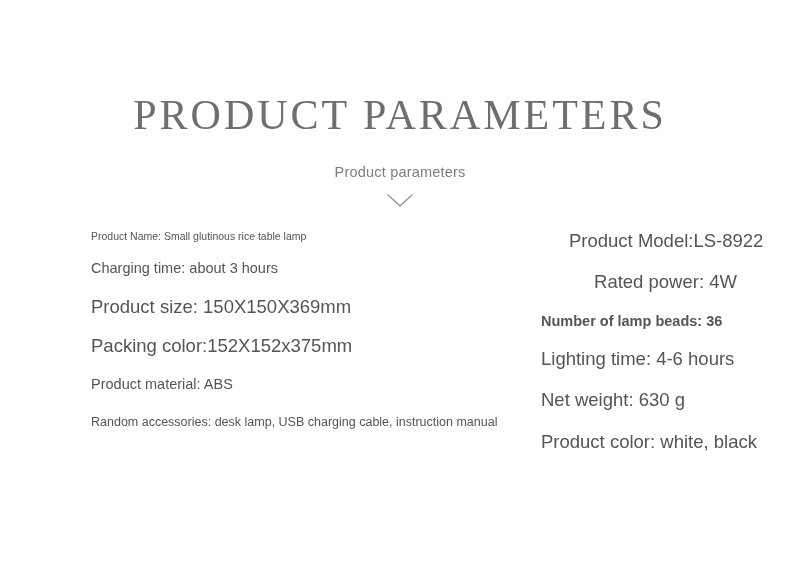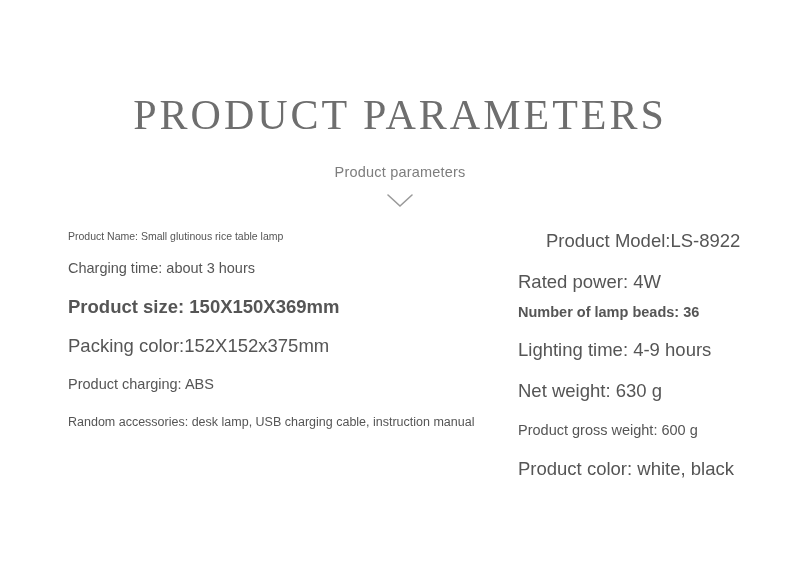--- a/index.html
+++ b/index.html
@@ -53,20 +53,21 @@
     display: flex;
     flex-direction: row;
   }
   .col {
     width: 50%;
     box-sizing: border-box;
   }
   .col-left {
     padding-left: 68px;
     padding-right: 10px;
+    margin-left: 23px;
   }
   .col-right {
     padding-left: 118px;
     padding-right: 10px;
   }
   .spec {
     color: #555555;
     white-space: nowrap;
     line-height: 1.15;
   }
@@ -88,29 +89,28 @@
   <div class="chevron-wrap">
     <svg width="30" height="18" viewBox="0 0 30 18" fill="none" aria-hidden="true">
       <path d="M3 3 L15 14 L27 3" stroke="#9a9a9a" stroke-width="1.6" fill="none" stroke-linecap="round"></path>
     </svg>
   </div>
 
   <div class="columns">
     <div class="col col-left">
         <div class="spec s-xs" style="margin-bottom: 18px;">Product Name: Small glutinous rice table lamp</div>
         <div class="spec s-md" style="margin-bottom: 19px;">Charging time: about 3 hours</div>
-        <div class="spec s-xl" style="margin-bottom: 18px; font-weight: bold;">Product size: 150X150X369mm</div>
+        <div class="spec s-xl" style="margin-bottom: 18px;">Product size: 150X150X369mm</div>
         <div class="spec s-xl" style="margin-bottom: 20px;">Packing color:152X152x375mm</div>
-        <div class="spec s-md" style="margin-bottom: 22px;">Product charging: ABS</div>
+        <div class="spec s-md" style="margin-bottom: 22px;">Product material: ABS</div>
         <div class="spec s-sm">Random accessories: desk lamp, USB charging cable, instruction manual</div>
       </div>
     <div class="col col-right">
         <div class="spec s-xl" style="margin-bottom: 20px; margin-left: 28px;">Product Model:LS-8922</div>
-        <div class="spec s-xl" style="margin-bottom: 11px;">Rated power: 4W</div>
+        <div class="spec s-xl" style="margin-bottom: 20px; text-align: center;">Rated power: 4W</div>
         <div class="spec s-md" style="margin-bottom: 19px; font-weight: bold;">Number of lamp beads: 36</div>
-        <div class="spec s-xl" style="margin-bottom: 20px;">Lighting time: 4-9 hours</div>
+        <div class="spec s-xl" style="margin-bottom: 20px;">Lighting time: 4-6 hours</div>
         <div class="spec s-xl" style="margin-bottom: 20px;">Net weight: 630 g</div>
-        <div class="spec s-md" style="margin-bottom: 20px;">Product gross weight: 600 g</div>
         <div class="spec s-xl">Product color: white, black</div>
       </div>
   </div>
 
 </div>
 
 </body></html>

